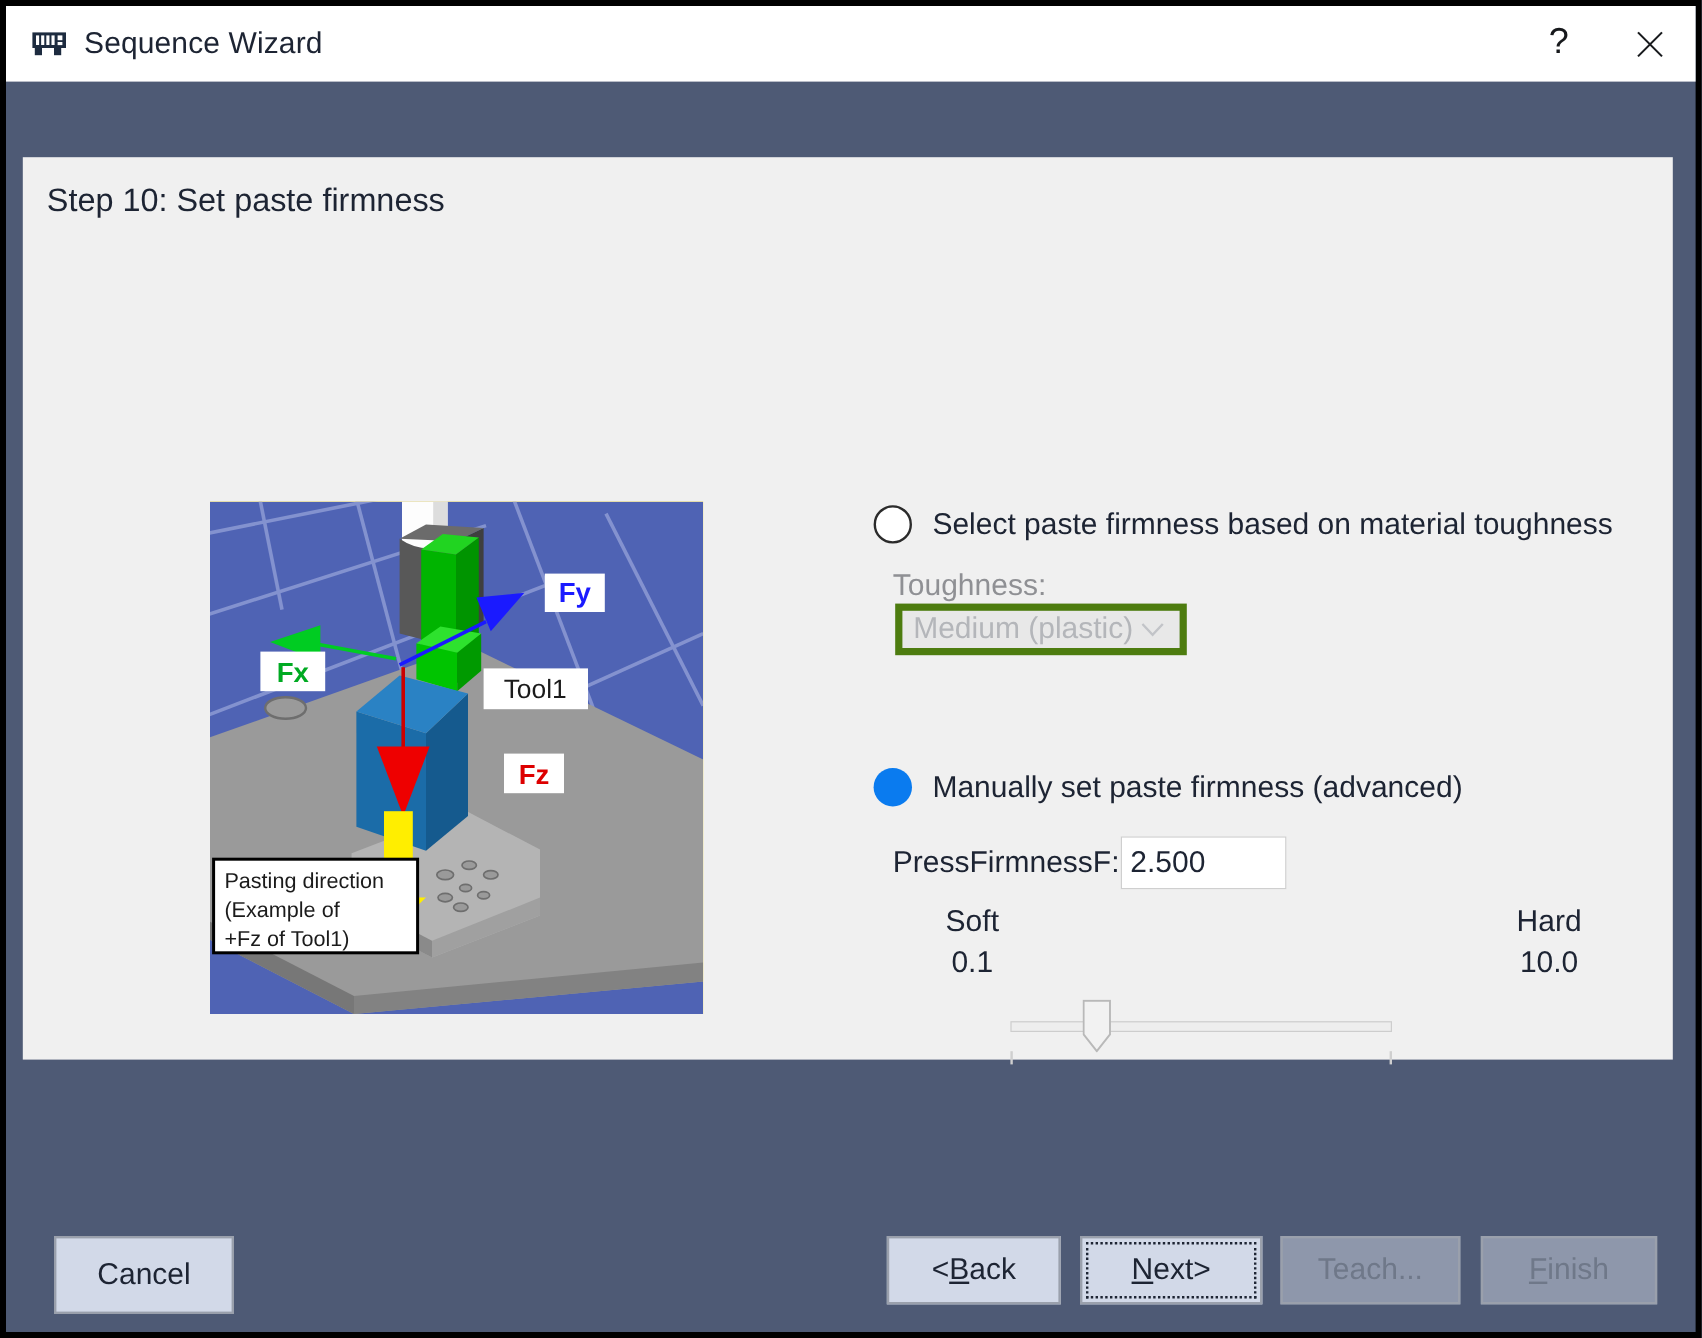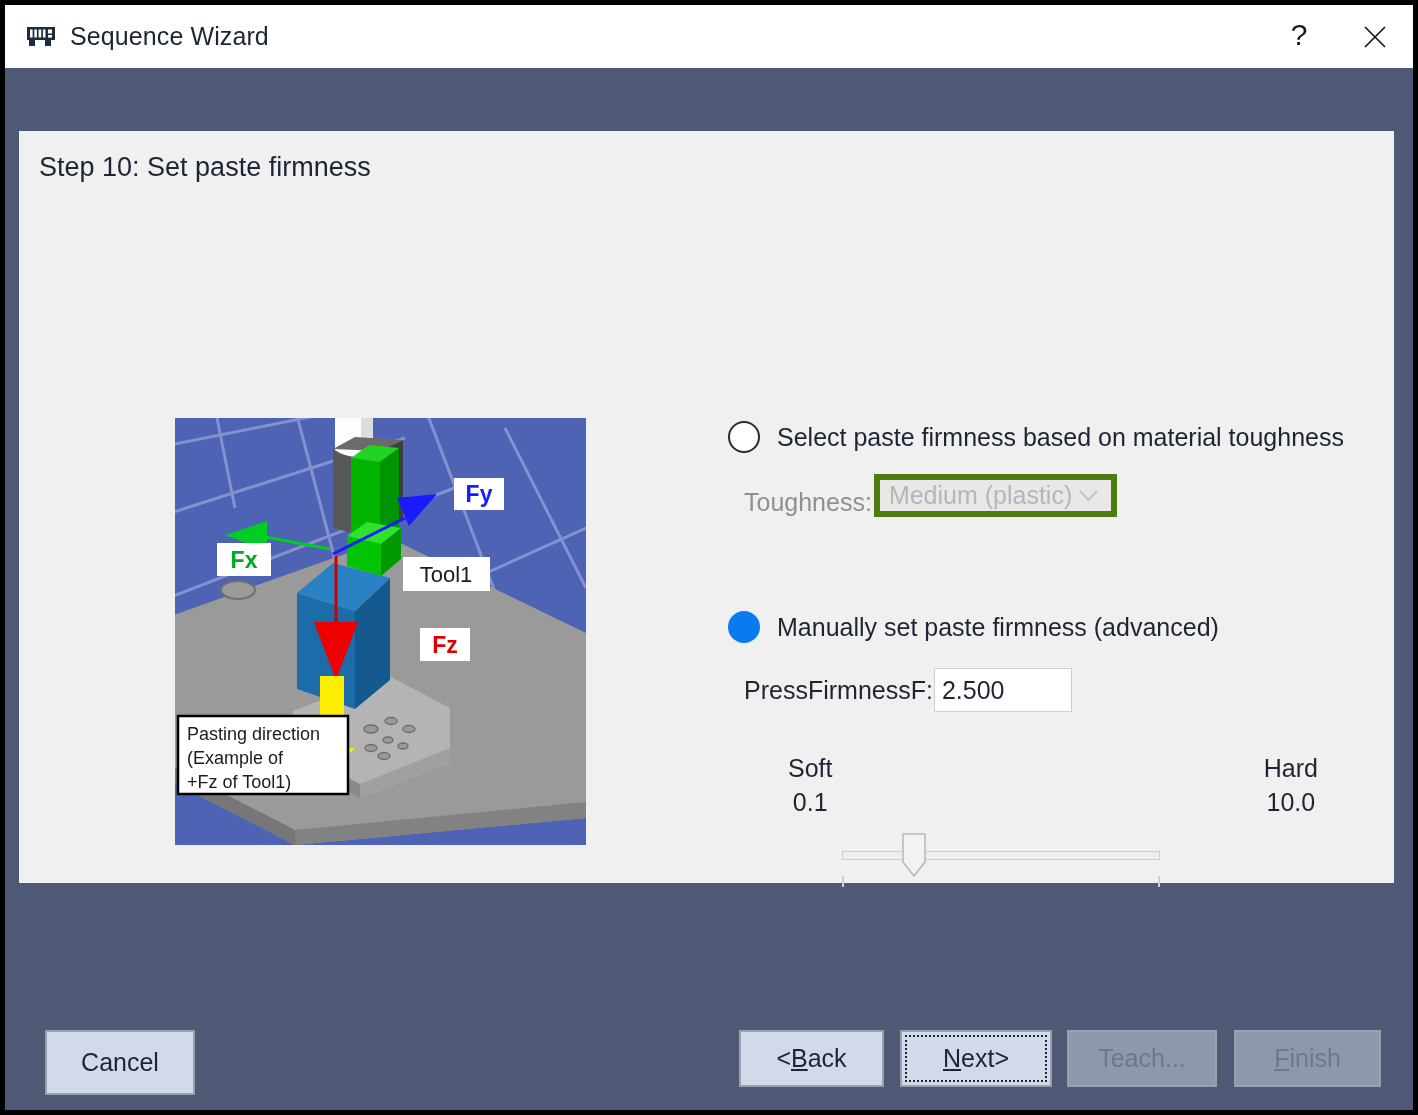--- a/index.html
+++ b/index.html
@@ -63,21 +63,21 @@
   .radio{
     width:32px;height:32px;border-radius:50%;box-sizing:border-box;
     flex:0 0 auto;
   }
   .radio.off{border:2.5px solid #2b2b2b;background:#ffffff;}
   .radio.on{background:#0a7bef;border:none;}
   .opt-label{
     margin-left:17px;font-size:25px;color:#1d2433;white-space:nowrap;
   }
   #row-toughness{
-    display:flex;align-items:flex-end;margin-top:21px;margin-left:16px;
+    display:flex;align-items:flex-start;margin-top:21px;margin-left:16px;flex-direction:column;
   }
   #toughness-label{font-size:25px;color:#8f9094;}
   #toughness-select{
     margin-left:2px;width:243px;height:43px;box-sizing:border-box;
     background:#e8e8e8;border:6px solid #4d7c0f;
     display:flex;align-items:center;
   }
   #toughness-value{
     font-size:25px;color:#b4b6ba;margin-left:9px;white-space:nowrap;flex:1 1 auto;
   }

